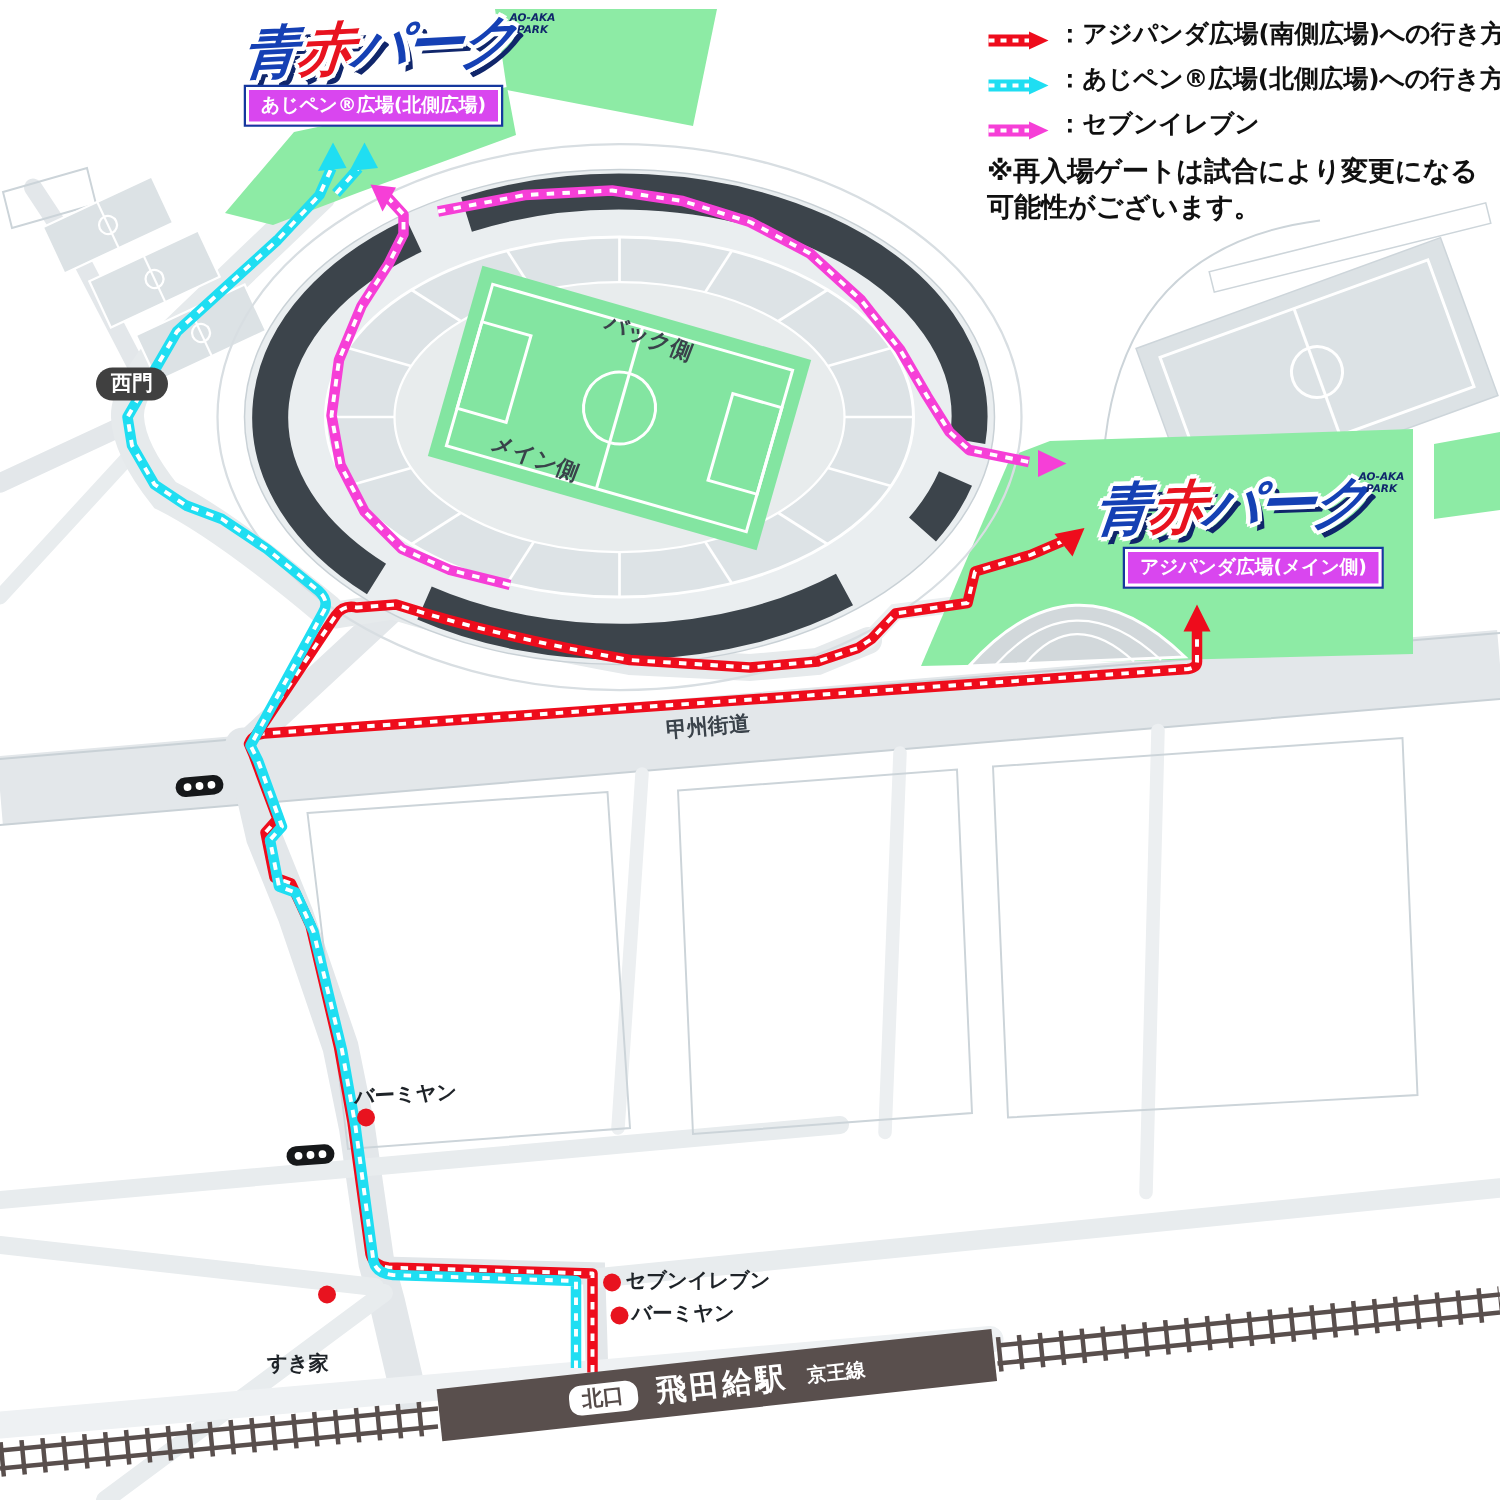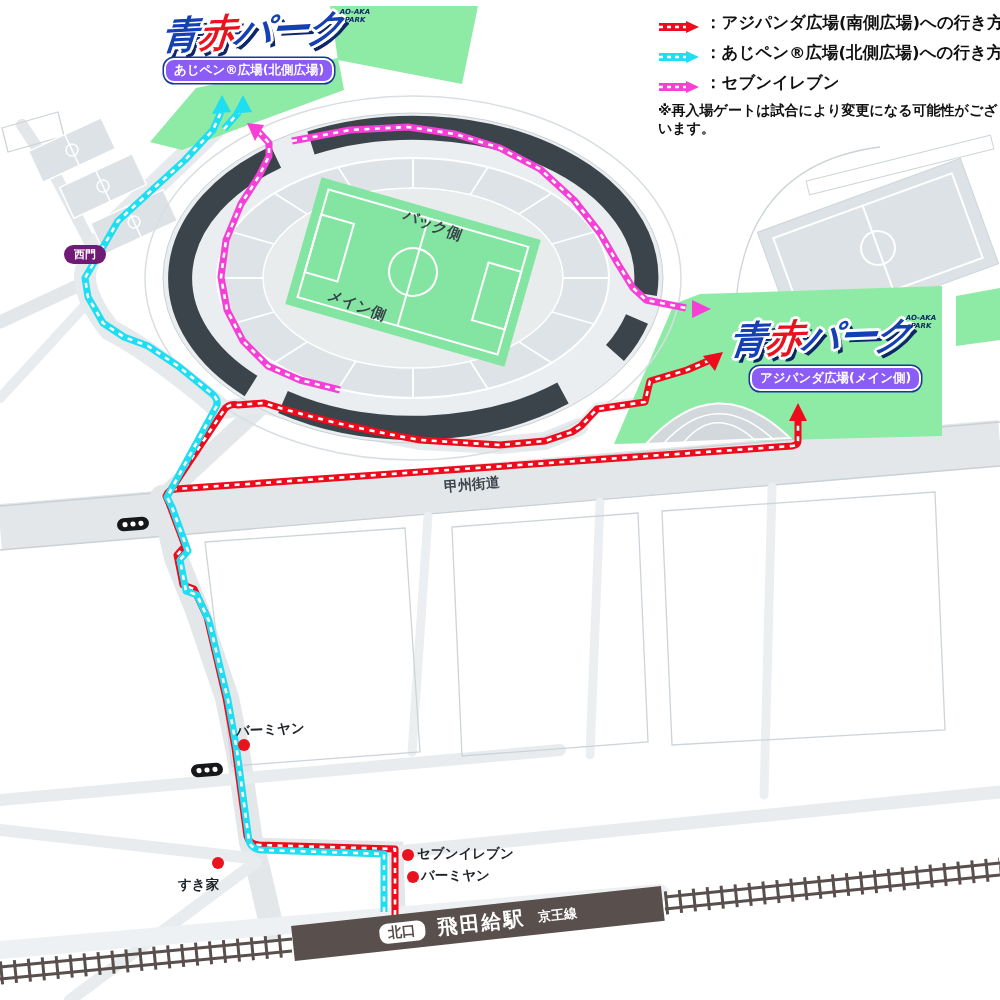--- a/index.html
+++ b/index.html
@@ -8,49 +8,49 @@
   #map{position:absolute;left:0;top:0;}
   
   .rb{fill:none;stroke-width:7;stroke-linejoin:round;}
   .rd{fill:none;stroke:#fff;stroke-width:2.6;stroke-dasharray:5 5.5;stroke-linejoin:round;}
   .c-red{stroke:#ee0c1c}.c-cyan{stroke:#1fdef2}.c-mag{stroke:#f63fd7}
   .f-red{fill:#ee0c1c}.f-cyan{fill:#1fdef2}.f-mag{fill:#f63fd7}
   
   .legend{position:absolute;left:658px;top:12px;width:342px;color:#101010;}
   .legend-row{display:flex;align-items:flex-end;gap:5px;margin-bottom:8px;
               font-size:16.5px;font-weight:bold;white-space:nowrap;}
-  .legend-note{font-size:14px;font-weight:bold;margin-top:1px;}
+  .legend-note{font-size:18px;font-weight:bold;margin-top:1px;}
   .leg-arrow{flex:0 0 auto;}
   
   .brand{position:absolute;font-weight:bold;font-style:italic;font-size:38px;letter-spacing:-2px;
          white-space:nowrap;line-height:1;
          text-shadow:-2px -2px 0 #fff,2px -2px 0 #fff,-2px 2px 0 #fff,2px 2px 0 #fff,
                      -3px 0 0 #fff,3px 0 0 #fff,0 -3px 0 #fff,0 3px 0 #fff,5px 5px 0 #10266b;}
   .brand .ao,.brand .park{color:#1540b4}.brand .aka{color:#e8131f}
   .brand-n{left:162px;top:12px;transform:rotate(-3deg) skewX(-8deg);}
   .brand-s{left:730px;top:318px;transform:rotate(-2deg) skewX(-8deg);}
   .brand-sub{position:absolute;font-size:7px;font-weight:bold;font-style:italic;color:#10266b;
              width:34px;line-height:1.15;text-align:center;text-shadow:none;margin-left:36px;}
   .sub-n{left:302px;top:8px;}
   .sub-s{left:868px;top:314px;}
-  .park-label{position:absolute;background:#8b5cf6;color:#fff;font-size:12.5px;font-weight:bold;
-              padding:2px 8px;border-radius:10px;border:2px solid #fff;
+  .park-label{position:absolute;background:#d946ef;color:#fff;font-size:12.5px;font-weight:bold;
+              padding:2px 8px;border-radius:0;border:2px solid #fff;
               box-shadow:0 0 0 1.5px #15389e;white-space:nowrap;}
   .label-n{left:164px;top:58px;}
   .label-s{left:750px;top:366px;}
   
   .maplbl{position:absolute;font-weight:bold;color:#39424a;white-space:nowrap;}
   .lbl-back{left:402px;top:216px;font-size:15px;transform:rotate(21deg);}
   .lbl-main{left:326px;top:296px;font-size:15px;transform:rotate(21deg);}
   .lbl-koshu{left:444px;top:476px;font-size:14px;transform:rotate(-5deg);color:#3a424a;}
-  .gate-pill{position:absolute;left:64px;top:245px;background:#701a75;color:#fff;font-size:11px;
+  .gate-pill{position:absolute;left:64px;top:245px;background:#404040;color:#fff;font-size:14px;
              font-weight:bold;padding:2px 10px;border-radius:12px;white-space:nowrap;}
   .lm{position:absolute;font-weight:bold;font-size:13.5px;color:#1e2328;white-space:nowrap;}
   .lm-bamiyan{left:236px;top:721px;transform:rotate(-3deg);}
-  .lm-sukiya{left:178px;top:876px;font-family:Liberation Mono, monospace;}
+  .lm-sukiya{left:178px;top:900px;font-family:Liberation Mono, monospace;}
   .lm-seven{left:417px;top:845px;}
   .lm-mcd{left:421px;top:867px;}
   
   .station-bar{position:absolute;left:293px;top:926px;width:372px;height:35px;background:#594f4d;
                transform:rotate(-6.2deg);transform-origin:0 50%;display:flex;align-items:center;
                justify-content:center;gap:13px;color:#fff;}
   .exit-badge{background:#fff;color:#554b49;font-size:14px;font-weight:bold;border-radius:8px;
               padding:1px 9px;}
   .st-name{font-size:20px;font-weight:bold;letter-spacing:2px;}
   .st-line{font-size:13px;font-weight:bold;}

